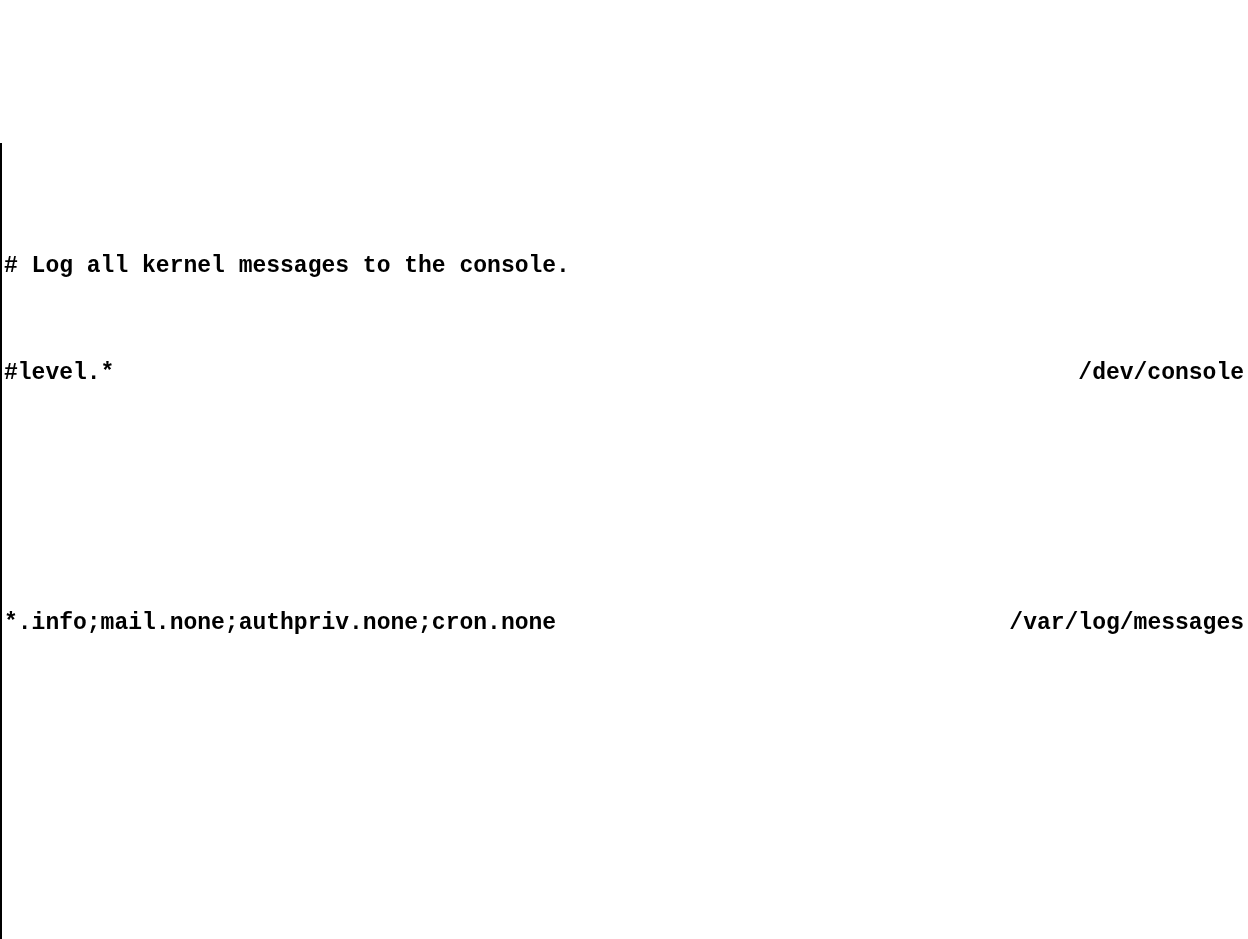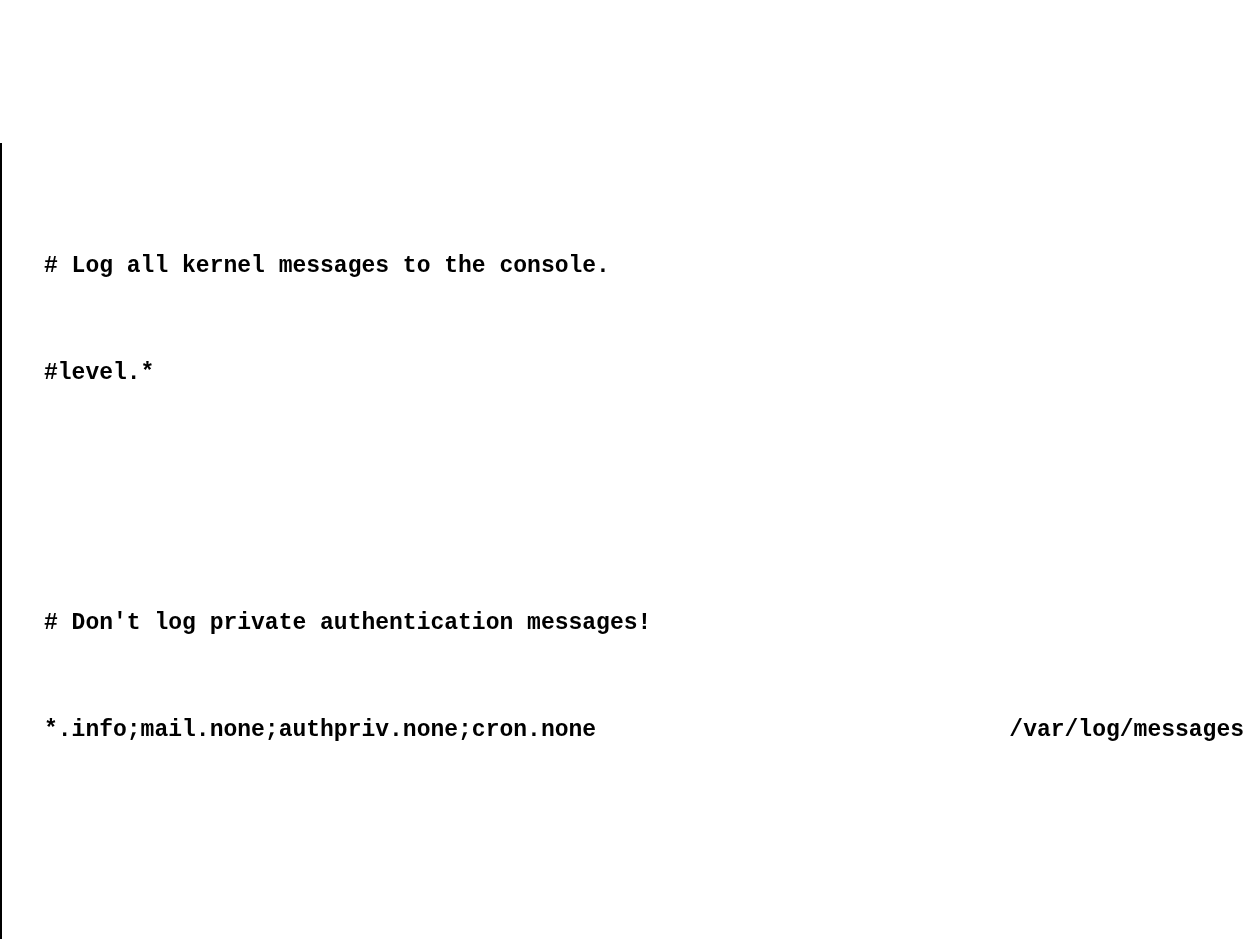--- a/index.html
+++ b/index.html
@@ -17,21 +17,20 @@
     .editor {
       border-left: 2px solid #000;
       padding-left: 0px;
       width: 1246px;
       box-sizing: border-box;
     }
     .line {
       display: flex;
       justify-content: space-between;
       padding-left: 2px;
-      margin-left: 40px;
     }
     .left {
       white-space: pre;
     }
     .right {
       white-space: pre;
       text-align: right;
       padding-right: 2px;
     }
     .blank {
@@ -39,24 +38,23 @@
     }
   </style>
 </head>
 <body>
 
 
 
 <div class="editor">
 
   <div class="line"><span class="left"># Log all kernel messages to the console.</span></div>
-  <div class="line"><span class="left">#level.*</span></div>
+  <div class="line"><span class="left">#level.*</span><span class="right">/dev/console</span></div>
   <div class="blank"></div>
 
-  <div class="line"><span class="left"># Don't log private authentication messages!</span></div>
   <div class="line"><span class="left">*.info;mail.none;authpriv.none;cron.none</span><span class="right">/var/log/messages</span></div>
   
 
   
   
   
 
   
   
   

